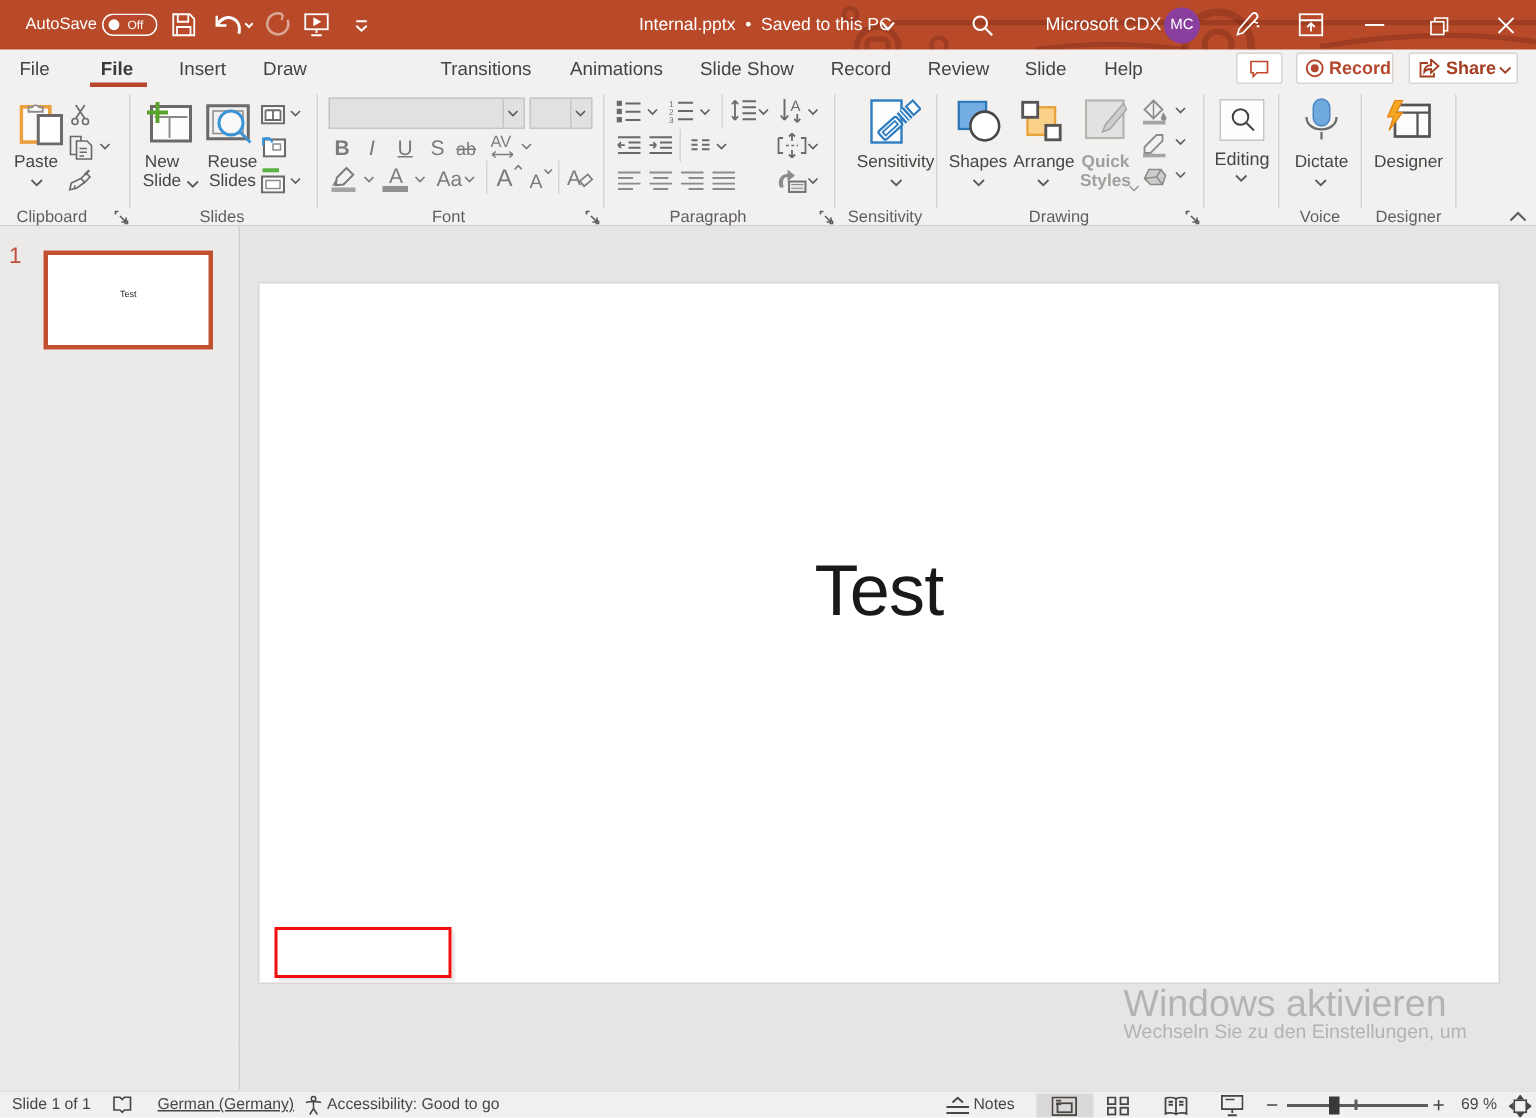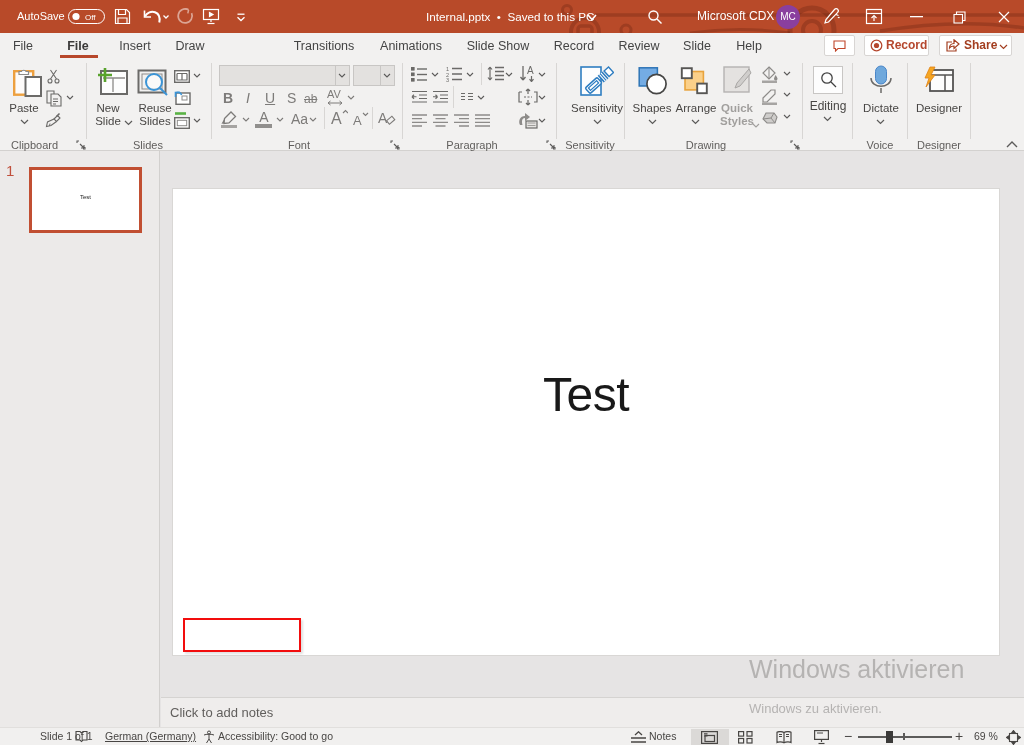--- a/index.html
+++ b/index.html
@@ -515,29 +515,26 @@
       <div class="abs" style="left:29px;top:16px;width:113px;height:66px;background:#fff;border:3px solid #c14f32;">
         <div style="position:absolute;left:0;top:24px;width:107px;text-align:center;font-size:6px;color:#222;">Test</div>
       </div>
     </div>
     <div id="slide">
       <div style="position:absolute;left:0px;top:177px;width:826px;text-align:center;font-size:48px;line-height:1.2;letter-spacing:-0.5px;color:#191919;">Test</div>
       <div style="position:absolute;left:10px;top:429px;width:118px;height:34px;border:2px solid #f20d0d;box-shadow:2px 2px 2px rgba(0,0,0,0.12);"></div>
     </div>
 
     <div class="abs" style="left:749px;top:504px;font-size:25px;color:#b5b3b2;">Windows aktivieren</div>
-    <div id="notespane">
-      <div class="abs" style="left:9px;top:7px;font-size:13px;color:#605e5c;">Click to add notes</div>
-      <div class="abs" style="left:588px;top:3px;font-size:13px;color:#b5b3b2;">Windows zu aktivieren.</div>
-    </div>
+    <div class="abs" style="left:749px;top:529px;font-size:13px;color:#b5b3b2;">Wechseln Sie zu den Einstellungen, um</div>
     <div id="thumb-bottom"></div>
   </div>
 
   <div id="statusbar">
-    <div class="sb" style="left:8px;margin-left:32px;">Slide 1 of 1</div>
+    <div class="sb" style="left:8px;">Slide 1 of 1</div>
     <svg class="abs" style="left:75px;top:2px;" width="13" height="13" viewBox="0 0 13 13" fill="none" stroke="#484644" stroke-width="1.1">
       <path d="M1 1.5 H5 L6.5 3 L8 1.5 H12 V10 H8 L6.5 11.5 L5 10 H1 Z"></path>
     </svg>
     <div class="sb" style="left:105px;text-decoration:underline;">German (Germany)</div>
     <svg class="abs" style="left:202px;top:2px;" width="14" height="14" viewBox="0 0 14 14" fill="none" stroke="#484644" stroke-width="1">
       <circle cx="7" cy="2.5" r="1.5"></circle>
       <path d="M2 5 C4 4 10 4 12 5 M7 4.5 V9 M7 9 L4.5 13 M7 9 L9.5 13"></path>
     </svg>
     <div class="sb" style="left:218px;">Accessibility: Good to go</div>
 

